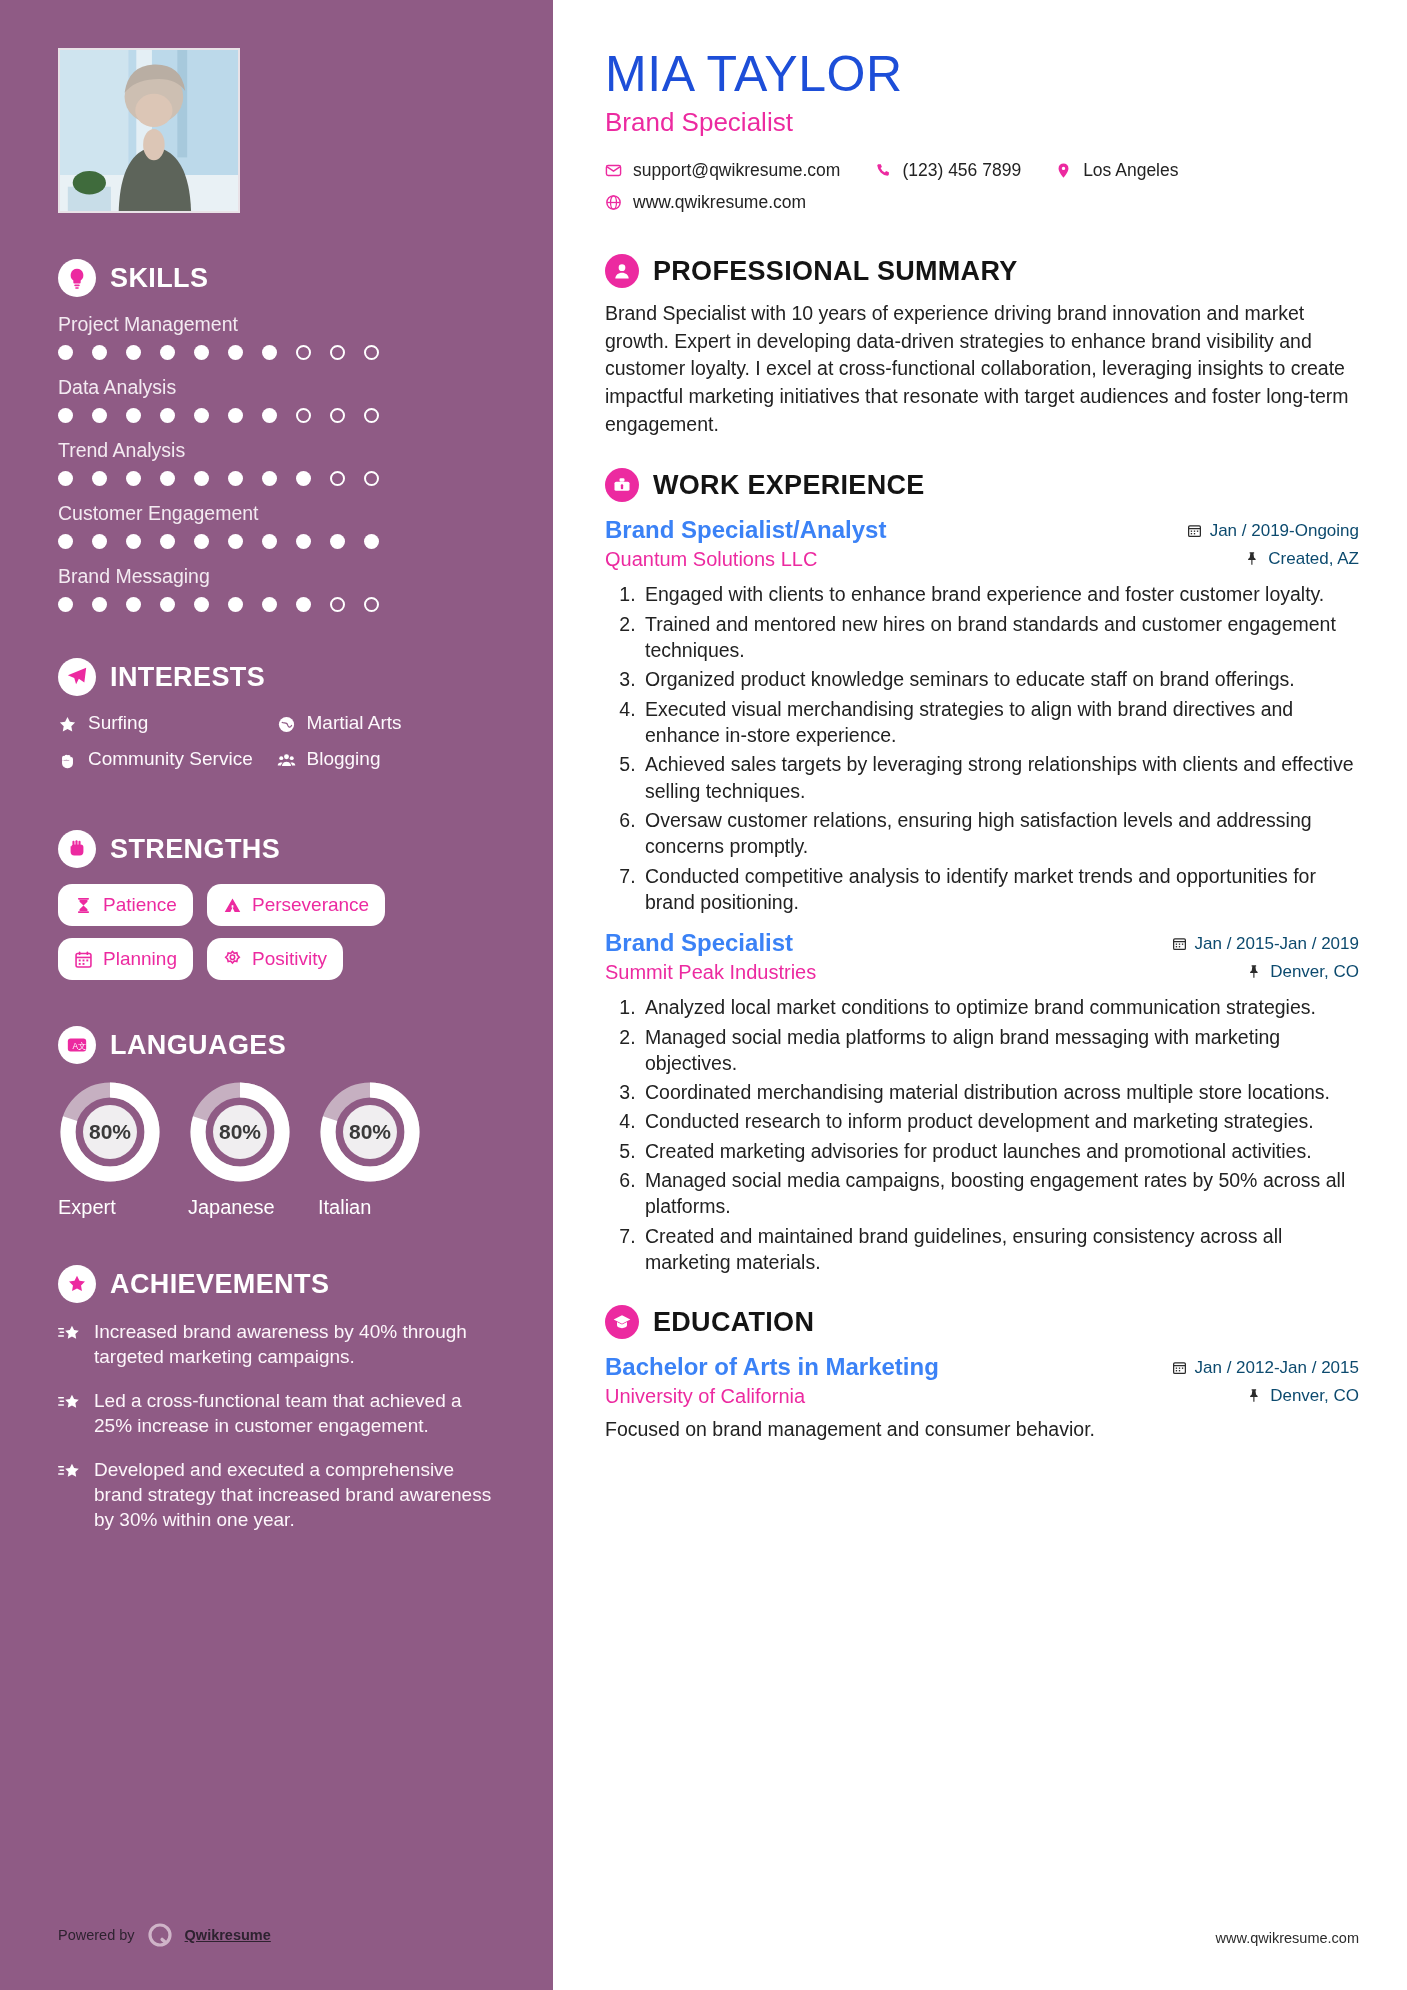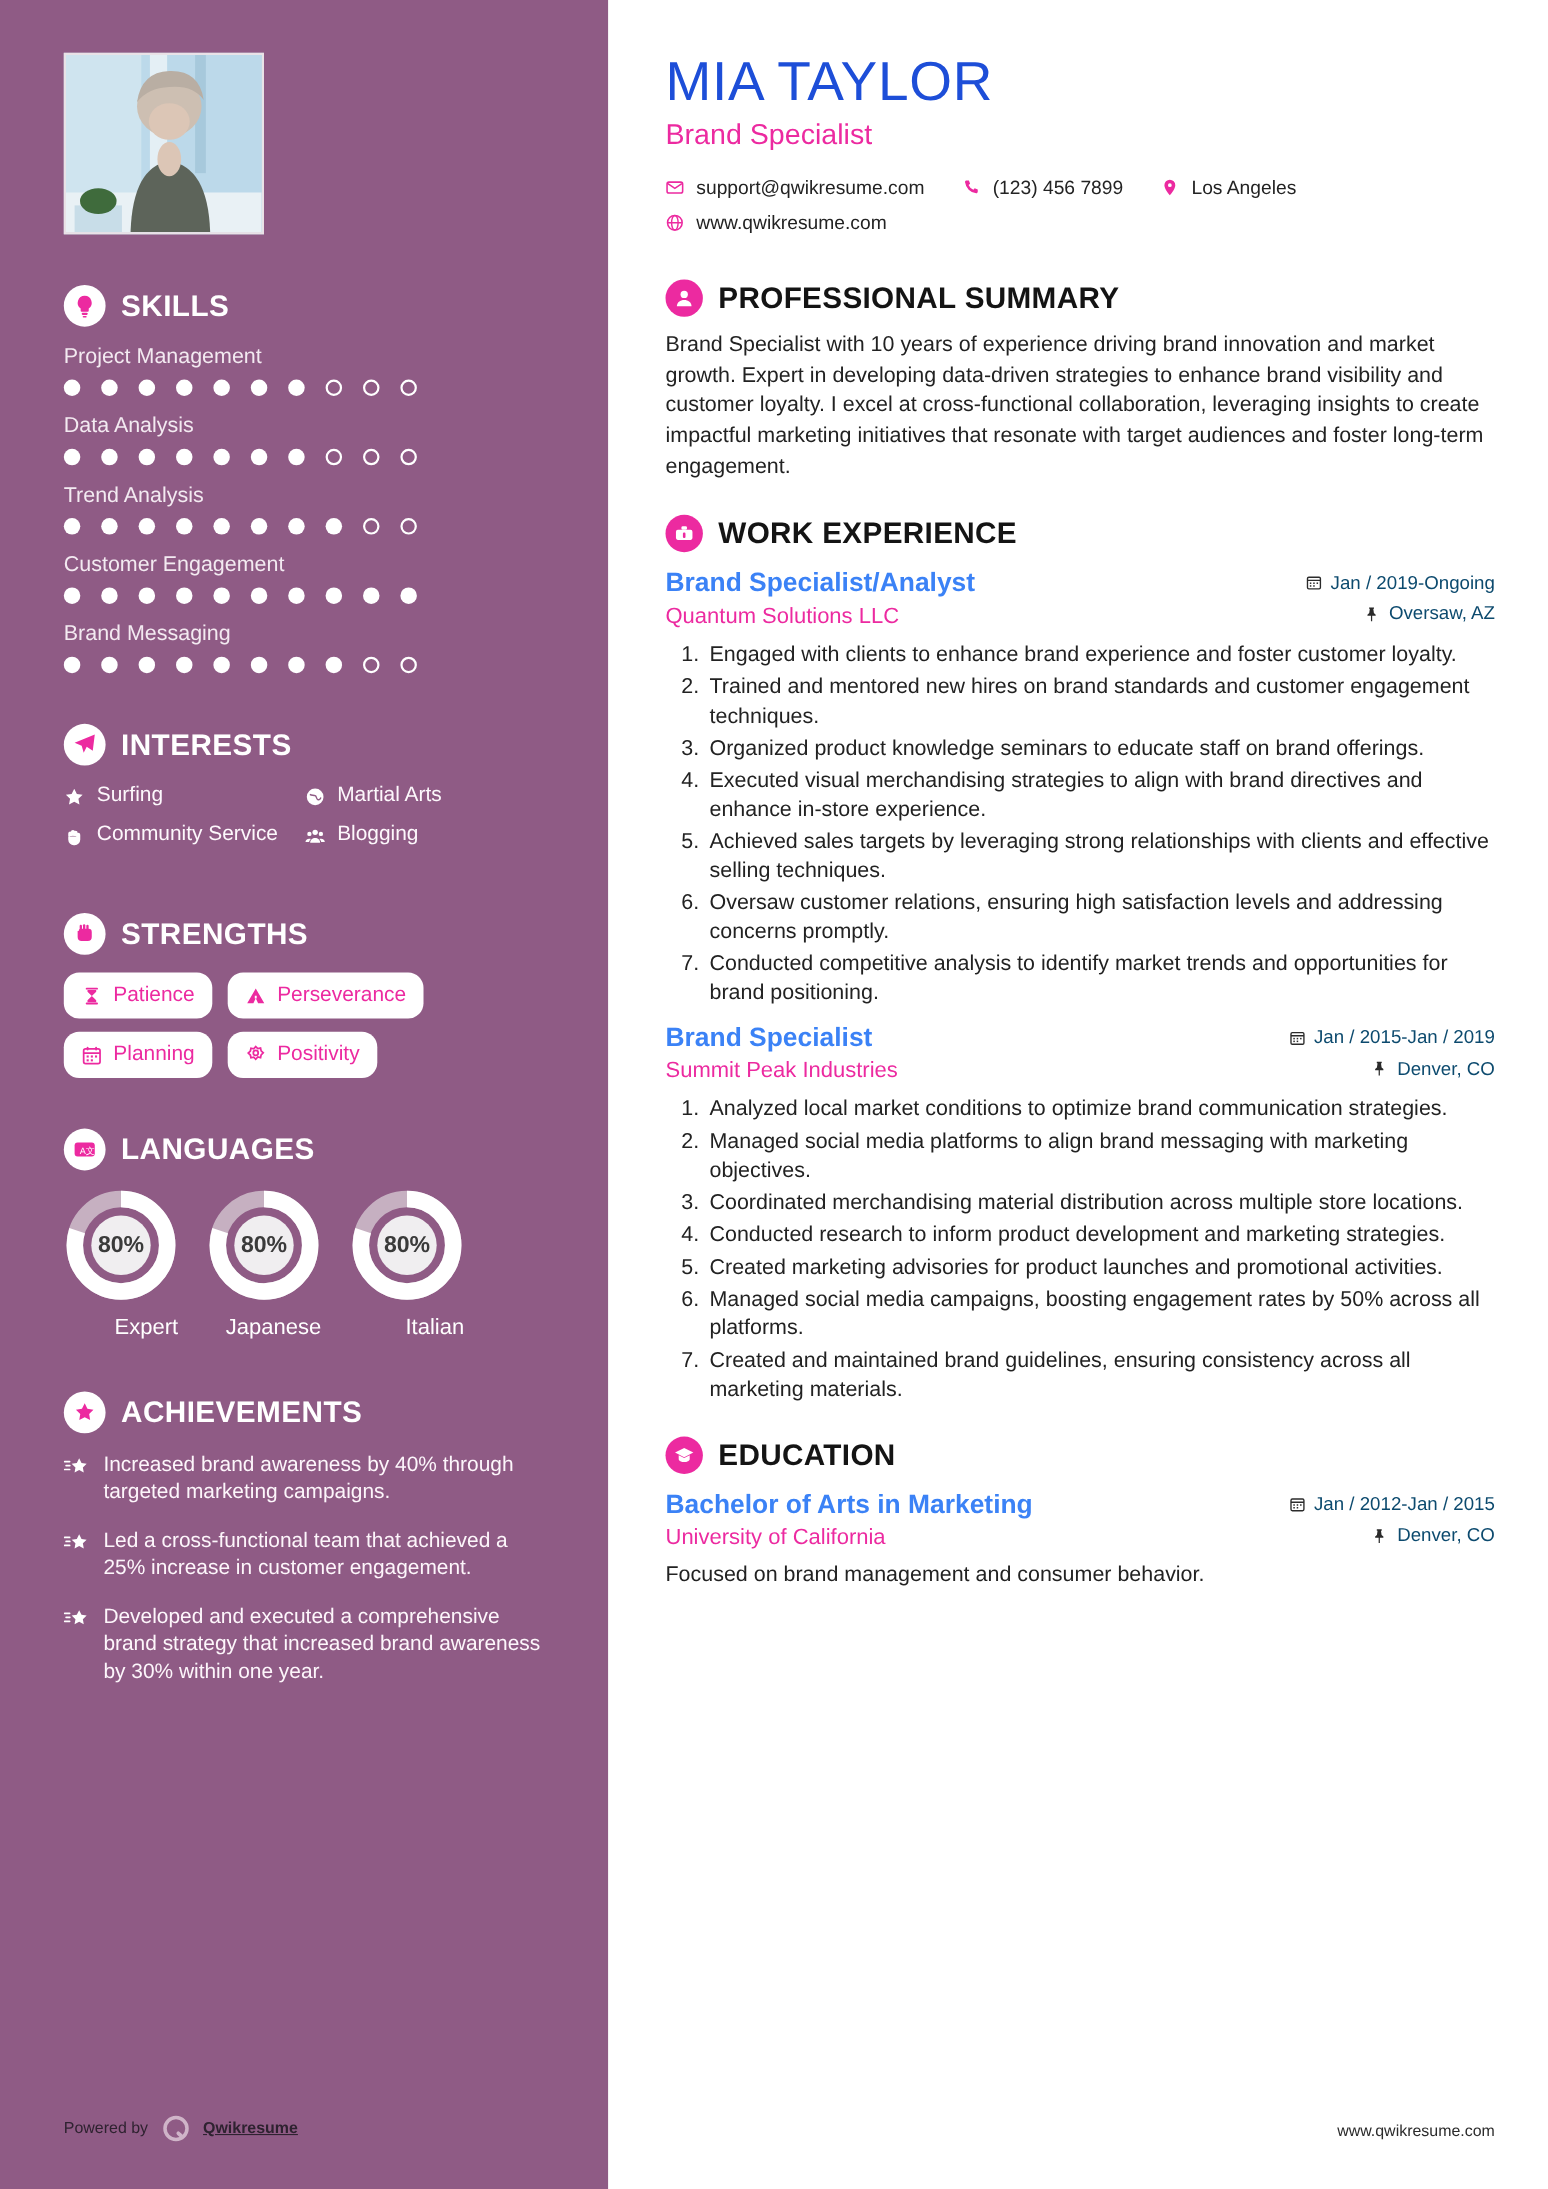--- a/index.html
+++ b/index.html
@@ -71,21 +71,21 @@
     background:#ffffff; color:#ec2aa0;
     padding:8px 16px;
     display:flex; align-items:center; gap:10px;
     font-size:19px; border-radius:14px;
     min-height:42px;
   }
   .strength svg { width:19px; height:19px; fill:#ec2aa0; flex:0 0 19px; }
 
   
   .langs { display:flex; gap:26px; margin-top:6px; }
-  .lang { width:104px; text-align:right; }
+  .lang { width:104px; text-align:left; }
   .donut { width:104px; height:104px; position:relative; }
   .donut svg { transform:rotate(-90deg); display:block; }
   .donut .pct {
     position:absolute; inset:0; display:flex; align-items:center; justify-content:center;
     font-size:21px; font-weight:700; color:#3a3a3a;
   }
   .lang-name { margin-top:12px; font-size:20px; color:#ffffff; }
 
   
   .ach { display:flex; gap:13px; margin-bottom:19px; }
@@ -562,21 +562,21 @@
               </span>
             </div>
             <div class="entry-sub">
               <span class="entry-org">Quantum Solutions LLC</span>
               <span class="entry-meta">
                 <span style="display:flex">
                   <svg viewBox="0 0 24 24">
                     <path d="M9.4 2h5.2v2h-1.1l.9 6.2 2.6 2.4v1.6h-5.1V22h-1.8v-7.8H5v-1.6l2.6-2.4L8.5 4H7.4V2z"></path>
                   </svg>
                 </span>
-                <span>Oversaw, AZ</span>
+                <span>Created, AZ</span>
               </span>
             </div>
             <ol class="bullets">
               <li>Engaged with clients to enhance brand experience and foster customer loyalty.</li>
               <li>Trained and mentored new hires on brand standards and customer engagement techniques.</li>
               <li>Organized product knowledge seminars to educate staff on brand offerings.</li>
               <li>Executed visual merchandising strategies to align with brand directives and enhance in-store experience.</li>
               <li>Achieved sales targets by leveraging strong relationships with clients and effective selling techniques.</li>
               <li>Oversaw customer relations, ensuring high satisfaction levels and addressing concerns promptly.</li>
               <li>Conducted competitive analysis to identify market trends and opportunities for brand positioning.</li>

